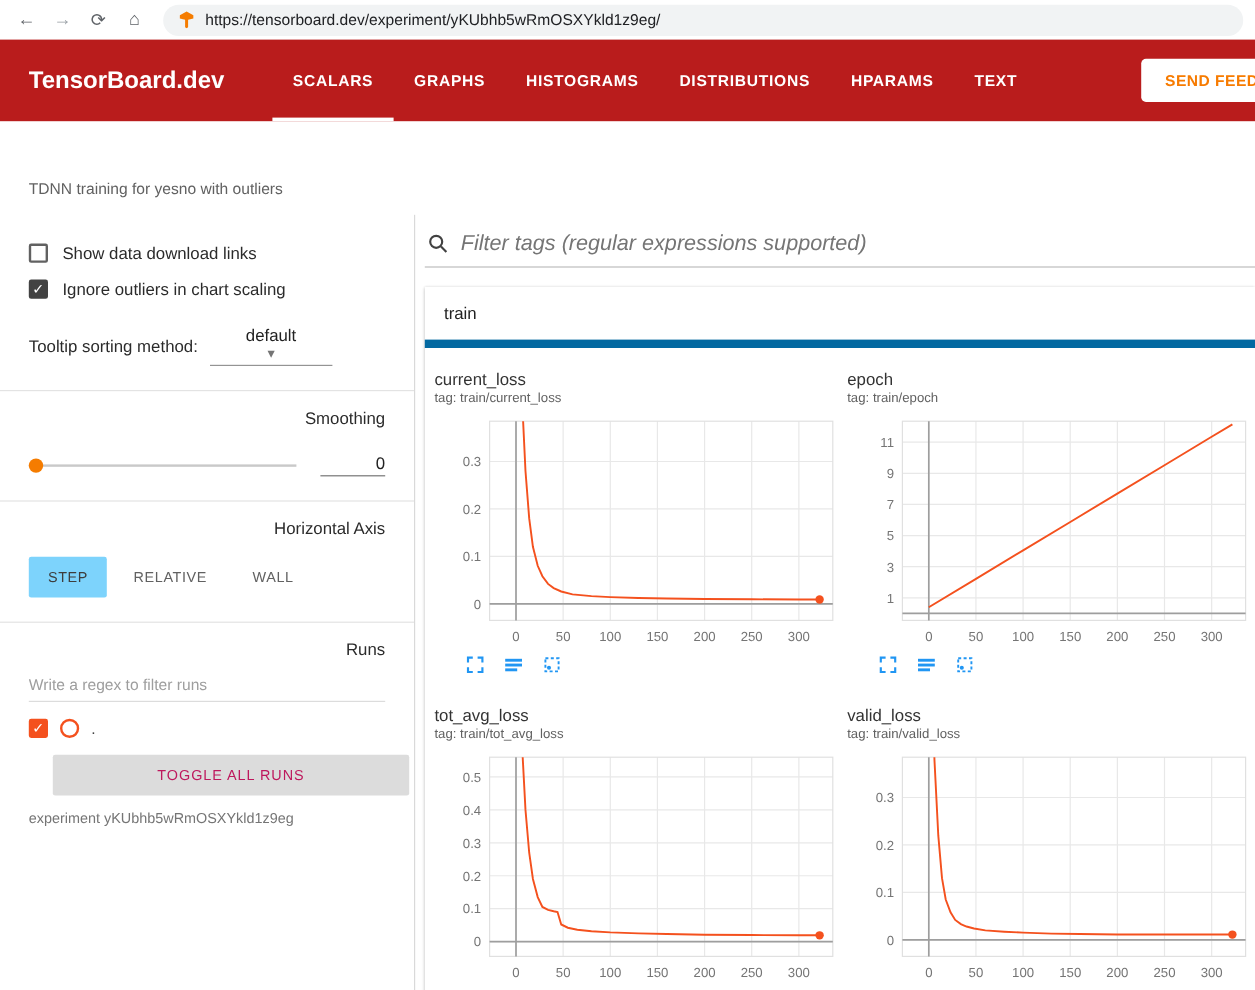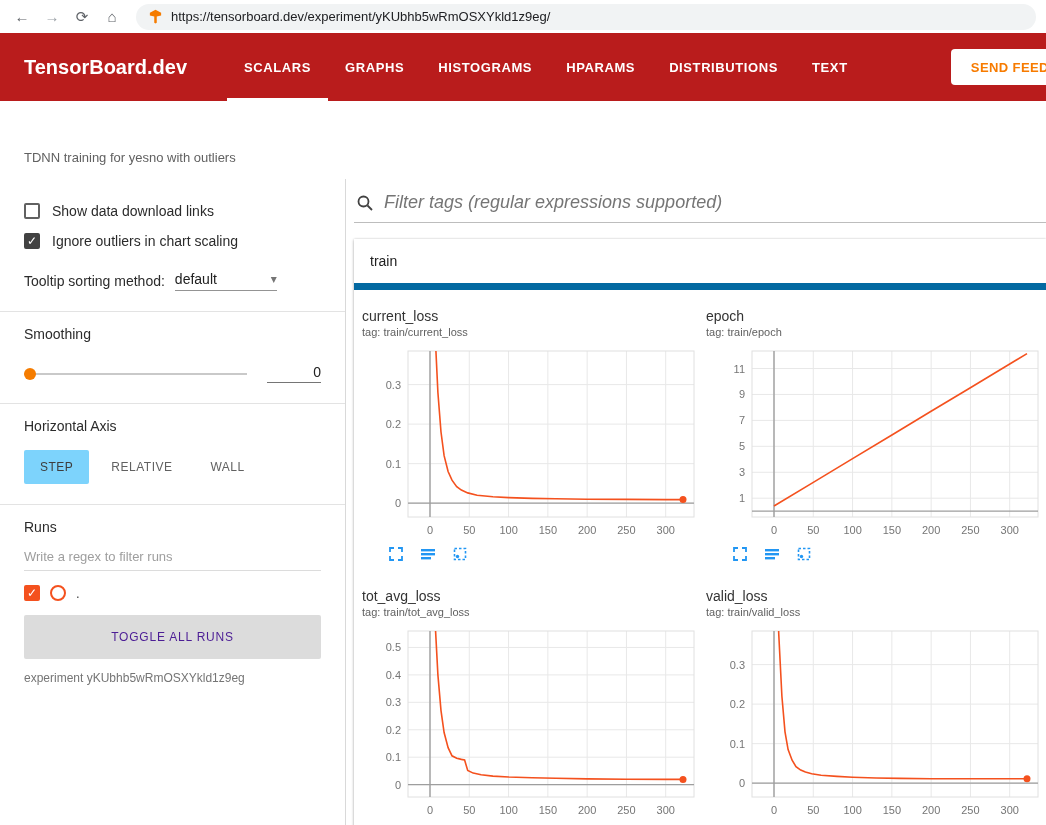--- a/index.html
+++ b/index.html
@@ -37,43 +37,43 @@
   .sidebar{width:346px;min-width:346px;box-sizing:border-box;border-right:1px solid #d9d9d9;
            padding-top:10px;overflow:hidden;background:#fff;}
   .sec{padding:14px 24px 20px;border-bottom:1px solid #e3e3e3;}
   .sec.last{border-bottom:none;}
   .cbrow{display:flex;align-items:center;gap:12px;margin-bottom:14px;cursor:pointer;}
   .cb{width:16px;height:16px;min-width:16px;border:2px solid #616161;border-radius:2px;
       display:flex;align-items:center;justify-content:center;font-size:12px;line-height:1;
       color:#fff;box-sizing:border-box;}
   .cb.dark{background:#424242;border-color:#424242;}
   .cb.orange{background:#f4511e;border-color:#f4511e;}
-  .cblabel,.lbl{font-size:14px;color:#2b2b2b;}
+  .cblabel,.lbl{font-size:14px;color:#2b2b2b;text-align:right;}
   .tooltiprow{display:flex;align-items:center;gap:10px;margin-top:22px;}
   .dropdown{width:102px;border-bottom:1px solid #949494;display:flex;justify-content:space-between;
-            align-items:center;font-size:14px;color:#212121;padding-bottom:3px;cursor:pointer;}
+            align-items:center;font-size:14px;color:#212121;padding-bottom:3px;cursor:pointer;flex-direction:column;}
   .caret{color:#757575;font-size:12px;}
   .sliderrow{display:flex;align-items:center;gap:20px;margin-top:22px;}
   .slider{flex:1;height:2px;background:#c9c9c9;position:relative;cursor:pointer;}
   .thumb{position:absolute;left:0;top:-5px;width:12px;height:12px;border-radius:50%;background:#f57c00;}
   .sliderval{width:54px;text-align:right;border-bottom:1px solid #757575;font-size:14px;
              color:#212121;padding-bottom:2px;cursor:text;}
   .axisbtns{display:flex;gap:6px;margin-top:16px;}
   .axisbtn{border:none;background:transparent;color:#616161;font-size:12px;letter-spacing:.5px;
            padding:10px 16px;border-radius:2px;cursor:pointer;font-family:inherit;}
   .axisbtn.active{background:#7dd3fc;color:#3d3d3d;}
   .runsfilter{width:100%;border:none;border-bottom:1px solid #dcdcdc;font-size:13px;
               padding:8px 0 6px;margin-top:6px;outline:none;font-family:inherit;color:#212121;
               box-sizing:border-box;background:transparent;}
   .runsfilter::placeholder{color:#9e9e9e;}
   .runrow{display:flex;align-items:center;gap:10px;margin-top:14px;cursor:pointer;}
   .runswatch{width:12px;height:12px;min-width:12px;border-radius:50%;border:2px solid #f4511e;box-sizing:content-box;}
   .runname{font-size:13px;color:#424242;}
-  .togglebtn{margin-top:14px;width:100%;height:44px;background:#dcdcdc;border:none;border-radius:2px;
-             color:#4c1d95;font-size:12px;letter-spacing:.8px;font-family:inherit;cursor:pointer;}
+  .togglebtn{margin-top:14px;width:100%;height:34px;background:#dcdcdc;border:none;border-radius:2px;
+             color:#be185d;font-size:12px;letter-spacing:.8px;font-family:inherit;cursor:pointer;margin-left:20px;}
   .expid{margin-top:12px;font-size:12px;color:#757575;}
 
   
   .main{flex:1;padding:6px 0 0 8px;overflow:hidden;}
   .filterrow{display:flex;align-items:center;gap:8px;padding:6px 0 8px 2px;border-bottom:1px solid #bdbdbd;}
   .tagfilter{flex:1;border:none;outline:none;font-size:18px;color:#212121;font-family:inherit;background:transparent;font-style:italic;}
   .tagfilter::placeholder{color:#757575;}
   .card{margin-top:16px;background:#fff;box-shadow:0 1px 3px rgba(0,0,0,.28),0 0 2px rgba(0,0,0,.12);}
   .cardhead{padding:14px 16px;font-size:14px;color:#212121;border-bottom:7px solid #0369a1;cursor:pointer;}
   .grid{display:grid;grid-template-columns:342px 342px;column-gap:2px;row-gap:26px;padding:18px 0 18px 8px;}
@@ -102,22 +102,22 @@
       <span class="url">https://tensorboard.dev/experiment/yKUbhb5wRmOSXYkld1z9eg/</span>
     </div>
   </div>
 
   <header class="tbheader">
     <div class="brand">TensorBoard.dev</div>
     <nav class="mainnav">
       <a class="navitem active">SCALARS</a>
       <a class="navitem">GRAPHS</a>
       <a class="navitem">HISTOGRAMS</a>
+      <a class="navitem">DISTRIBUTIONS</a>
       <a class="navitem">HPARAMS</a>
-      <a class="navitem">DISTRIBUTIONS</a>
       <a class="navitem">TEXT</a>
     </nav>
     <button class="feedback">SEND FEEDBACK</button>
   </header>
 
   <div class="subheader">
     <span>TDNN training for yesno with outliers</span>
   </div>
 
   <div class="content">

